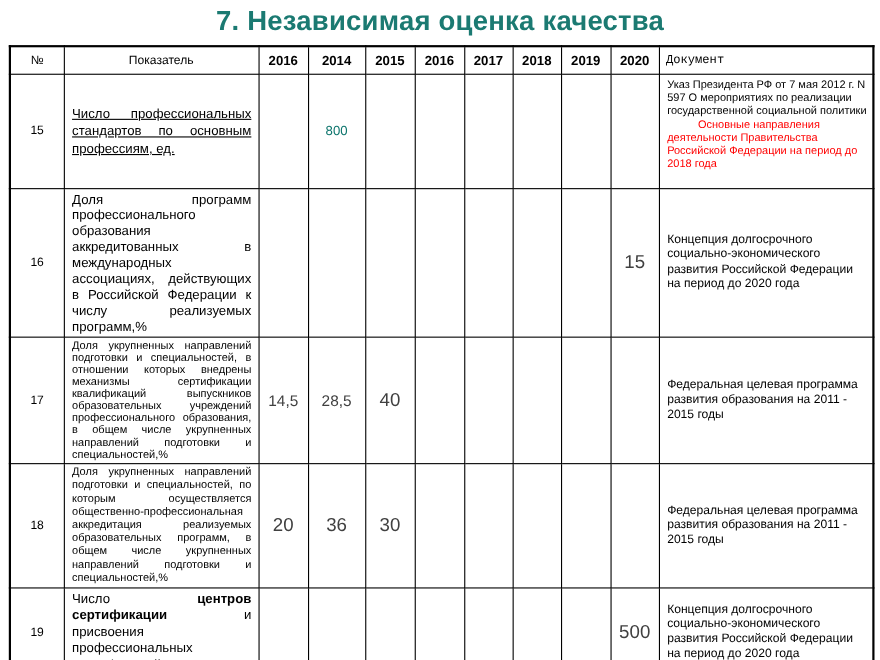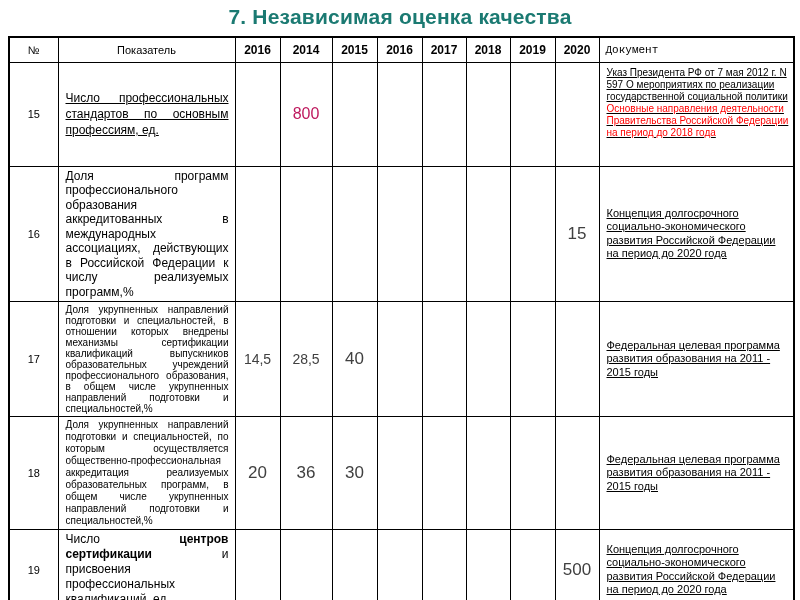--- a/index.html
+++ b/index.html
@@ -6,58 +6,58 @@
   body {
     width:800px; height:600px;
     background:#ffffff;
     font-family:"Liberation Sans", sans-serif;
     color:#000;
     overflow:hidden;
   }
   .title {
     margin:5px 0 7px 0;
     text-align:center;
-    font-size:21px;
+    font-size:25px;
     font-weight:bold;
     color:#1B7A72;
     letter-spacing:0.2px;
   }
   table.main {
     margin-left:8px;
     width:787px;
     border-collapse:collapse;
     table-layout:fixed;
     border:2px solid #000;
   }
   th, td { border:1px solid #000; overflow:hidden; padding:0; }
   thead tr { height:25px; }
   th { font-weight:normal; font-size:11px; text-align:center; vertical-align:middle; }
   th.year { font-weight:bold; font-size:12px; }
   th.doc-h { text-align:left; padding-left:6px;font-family:Liberation Mono, monospace; }
   td.num { text-align:center; vertical-align:middle; font-size:11px; }
   td.ind { vertical-align:middle; text-align:justify; padding:2px 6px 2px 7px; }
   td.val { text-align:center; vertical-align:middle; font-size:17px; color:#404040; }
-  td.doc { vertical-align:middle; padding:3px 4px 3px 7px; font-size:11px; line-height:13.5px;text-decoration:underline; }
+  td.doc { vertical-align:middle; padding:3px 4px 3px 7px; font-size:11px; line-height:13.5px; }
 
   tr.r15 { height:104px; }
   tr.r16 { height:92px; }
   tr.r17 { height:108px; }
   tr.r18 { height:95px; }
   tr.r19 { height:61px; }
 
   .r15 .ind { font-size:12px; line-height:16px;text-decoration:underline; }
   .r16 .ind { font-size:12px; line-height:14.5px; }
   .r17 .ind { font-size:10px; line-height:11px; }
   .r18 .ind { font-size:10px; line-height:12px; }
   .r19 .ind { font-size:12px; line-height:15px; }
 
   .r15 .doc { vertical-align:top; font-size:10px; line-height:12px; padding-top:4px; }
   .val.small { font-size:14px; }
-  .val.red   { color:#be185d; font-size:16px; }
-  .doc-red   { color:#FF0000; }
+  .val.red   { color:#0f766e; font-size:12px; }
+  .doc-red   { color:#FF0000;margin-left:28px; }
   b { font-weight:bold; }
 </style>
 </head>
 <body>
 
 <div class="title">7. Независимая оценка качества</div>
 
 <table class="main">
   <colgroup>
     <col style="width:49px">

